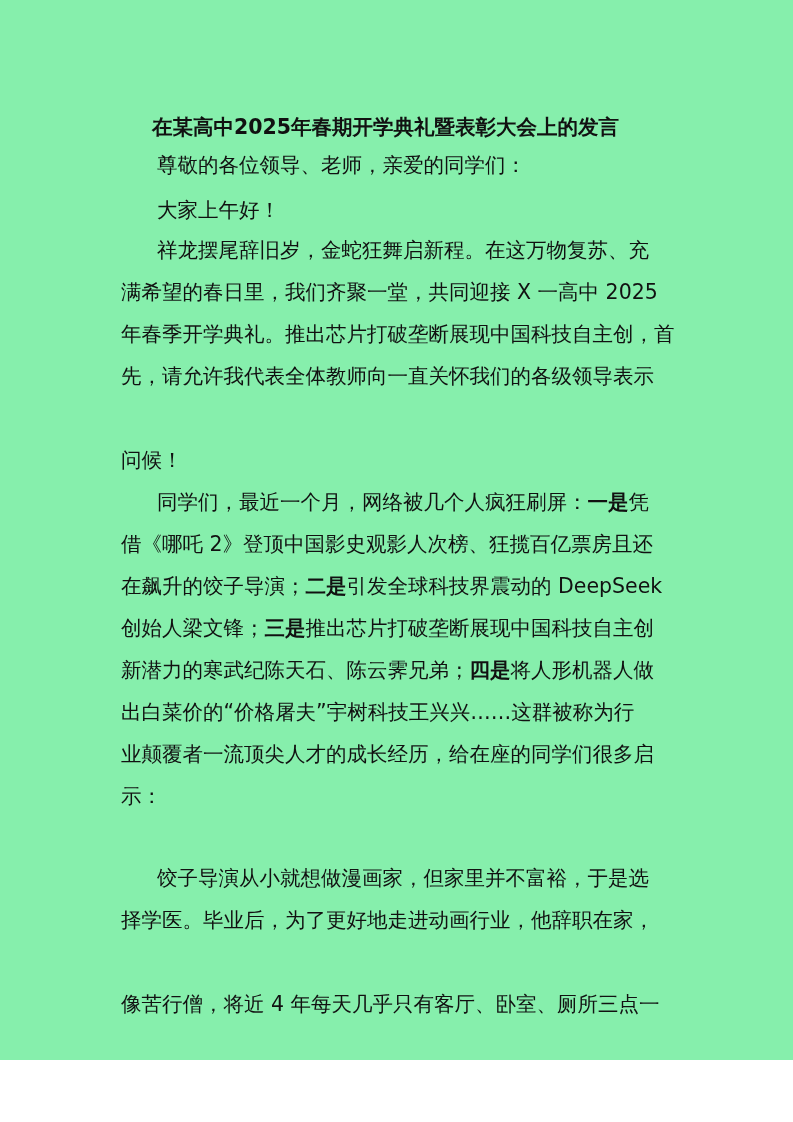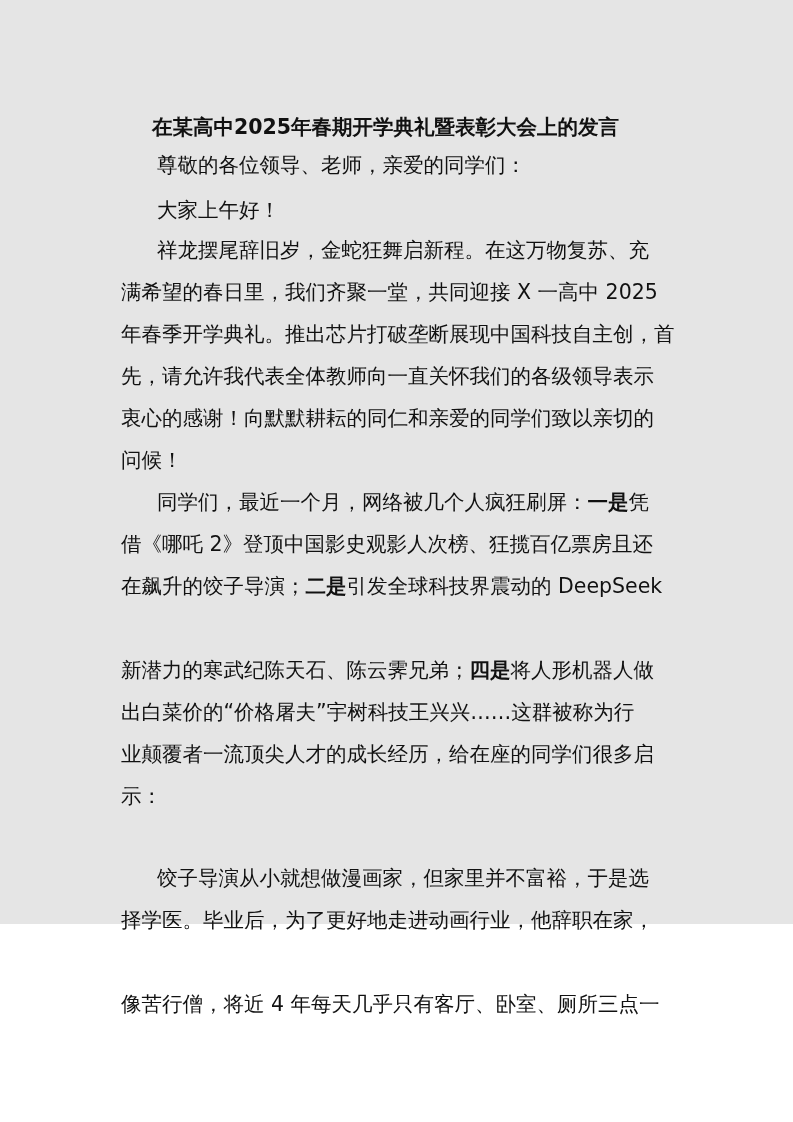--- a/index.html
+++ b/index.html
@@ -12,22 +12,22 @@
       height: 1122px;
       position: relative;
       overflow: hidden;
       font-family: "DejaVu Sans", "Liberation Sans", sans-serif;
       color: #111111;
     }
     .page {
       position: absolute;
       left: 0; top: 0;
       width: 793px;
-      height: 924px;
-      background: #e5e5e5;
+      height: 1060px;
+      background: #86efac;
     }
     .line {
       position: absolute;
       left: 121px;
       white-space: nowrap;
       font-size: 20.5px;
       line-height: 28px;
       color: #111111;
     }
     .indent { left: 157px; text-align: right; }
@@ -50,29 +50,31 @@
 
   <div class="title">在某高中2025年春期开学典礼暨表彰大会上的发言</div>
 
   <div class="line indent" style="top:151px">尊敬的各位领导、老师，亲爱的同学们：</div>
   <div class="line indent" style="top:196px">大家上午好！</div>
 
   <div class="line indent" style="top:236px">祥龙摆尾辞旧岁，金蛇狂舞启新程。在这万物复苏、充</div>
   <div class="line" style="top:278px">满希望的春日里，我们齐聚一堂，共同迎接 X 一高中 2025</div>
   <div class="line" style="top:320px">年春季开学典礼。推出芯片打破垄断展现中国科技自主创，首</div>
   <div class="line" style="top:362px">先，请允许我代表全体教师向一直关怀我们的各级领导表示</div>
-  <div class="line" style="top:404px">衷心的感谢！向默默耕耘的同仁和亲爱的同学们致以亲切的</div>
   <div class="line" style="top:446px">问候！</div>
 
   <div class="line indent" style="top:488px">
     <span>同学们，最近一个月，网络被几个人疯狂刷屏：</span><b>一是</b><span>凭</span>
   </div>
   <div class="line" style="top:530px">借《哪吒 2》登顶中国影史观影人次榜、狂揽百亿票房且还</div>
   <div class="line" style="top:572px">
     <span>在飙升的饺子导演；</span><b>二是</b><span>引发全球科技界震动的 DeepSeek</span>
+  </div>
+  <div class="line" style="top:614px">
+    <span>创始人梁文锋；</span><b>三是</b><span>推出芯片打破垄断展现中国科技自主创</span>
   </div>
   <div class="line" style="top:656px">
     <span>新潜力的寒武纪陈天石、陈云霁兄弟；</span><b>四是</b><span>将人形机器人做</span>
   </div>
   <div class="line" style="top:740px">业颠覆者一流顶尖人才的成长经历，给在座的同学们很多启</div>
   <div class="line" style="top:698px">出白菜价的“价格屠夫”宇树科技王兴兴……这群被称为行</div>
   <div class="line" style="top:782px">示：</div>
 
 
   <div class="line indent" style="top:864px">饺子导演从小就想做漫画家，但家里并不富裕，于是选</div>

